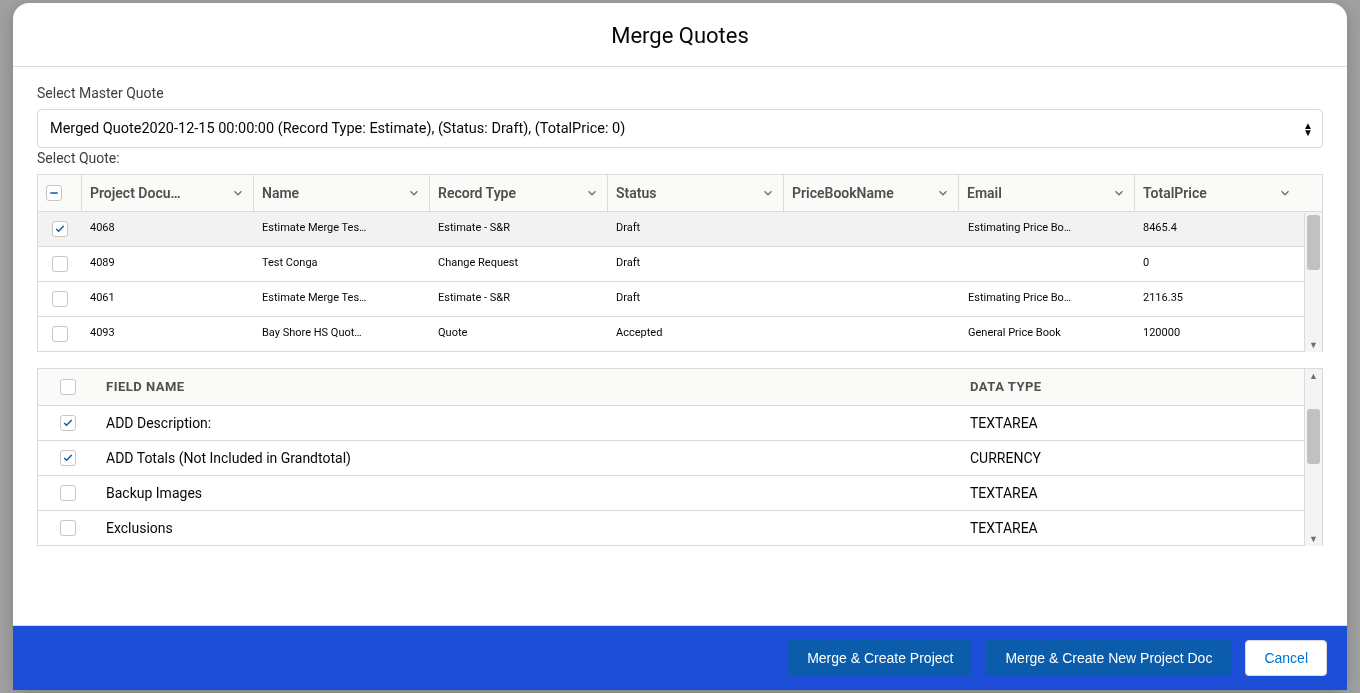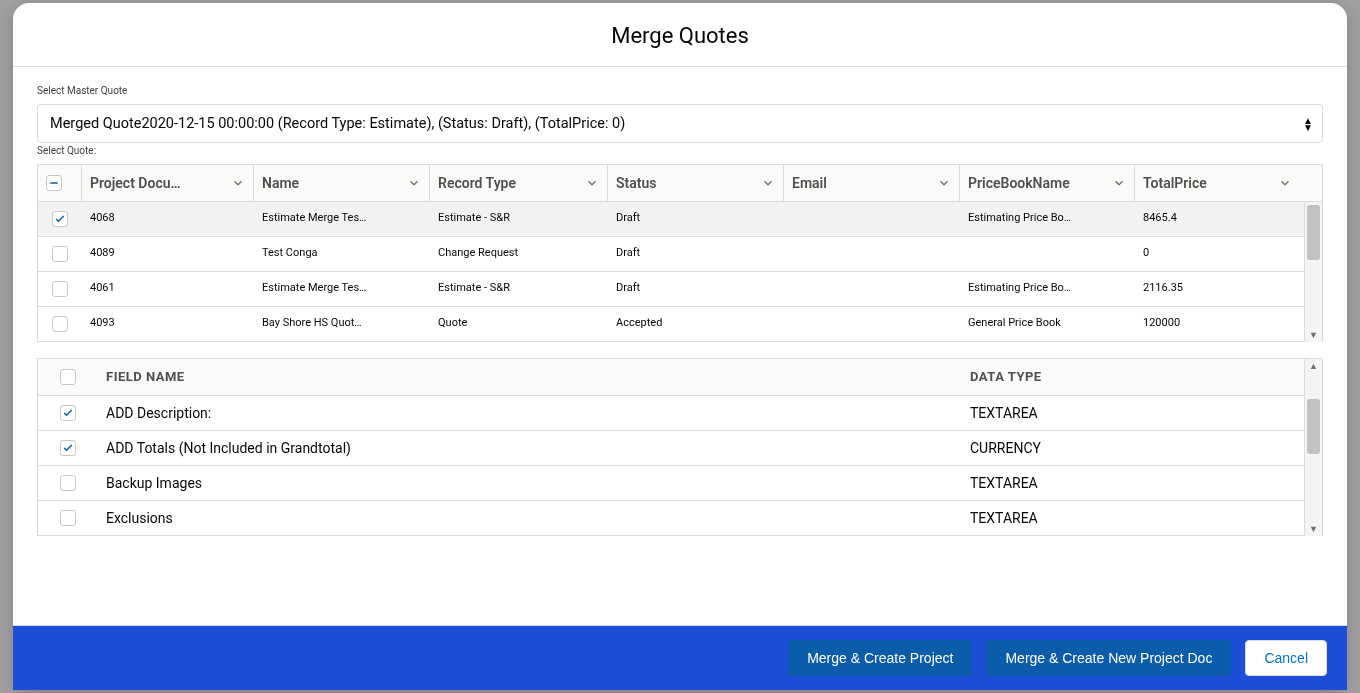--- a/index.html
+++ b/index.html
@@ -35,21 +35,21 @@
     color: #080707;
   }
   .modal-body {
     padding: 18px 24px 10px 24px;
     flex: 1;
     overflow: hidden;
     display: flex;
     flex-direction: column;
   }
   .label {
-    font-size: 10px;
+    font-size: 14px;
     color: #3e3e3c;
     margin-bottom: 8px;
   }
   .select-wrap {
     position: relative;
     margin-bottom: 2px;
   }
   .select {
     width: 100%;
     border: 1px solid #dddbda;
@@ -238,28 +238,28 @@
           <svg class="chev-down" viewBox="0 0 16 16">
               <path d="M4 6l4 4 4-4" stroke="#706e6b" stroke-width="1.5" fill="none"></path>
             </svg>
         </div>
         <div class="col col-status">
           <span class="trunc">Status</span>
           <svg class="chev-down" viewBox="0 0 16 16">
               <path d="M4 6l4 4 4-4" stroke="#706e6b" stroke-width="1.5" fill="none"></path>
             </svg>
         </div>
+        <div class="col col-price-book">
+          <span class="trunc">PriceBookName</span>
+          <svg class="chev-down" viewBox="0 0 16 16">
+              <path d="M4 6l4 4 4-4" stroke="#706e6b" stroke-width="1.5" fill="none"></path>
+            </svg>
+        </div>
         <div class="col col-email">
           <span class="trunc">Email</span>
-          <svg class="chev-down" viewBox="0 0 16 16">
-              <path d="M4 6l4 4 4-4" stroke="#706e6b" stroke-width="1.5" fill="none"></path>
-            </svg>
-        </div>
-        <div class="col col-price-book">
-          <span class="trunc">PriceBookName</span>
           <svg class="chev-down" viewBox="0 0 16 16">
               <path d="M4 6l4 4 4-4" stroke="#706e6b" stroke-width="1.5" fill="none"></path>
             </svg>
         </div>
         <div class="col col-total">
           <span class="trunc">TotalPrice</span>
           <svg class="chev-down" viewBox="0 0 16 16">
               <path d="M4 6l4 4 4-4" stroke="#706e6b" stroke-width="1.5" fill="none"></path>
             </svg>
         </div>

